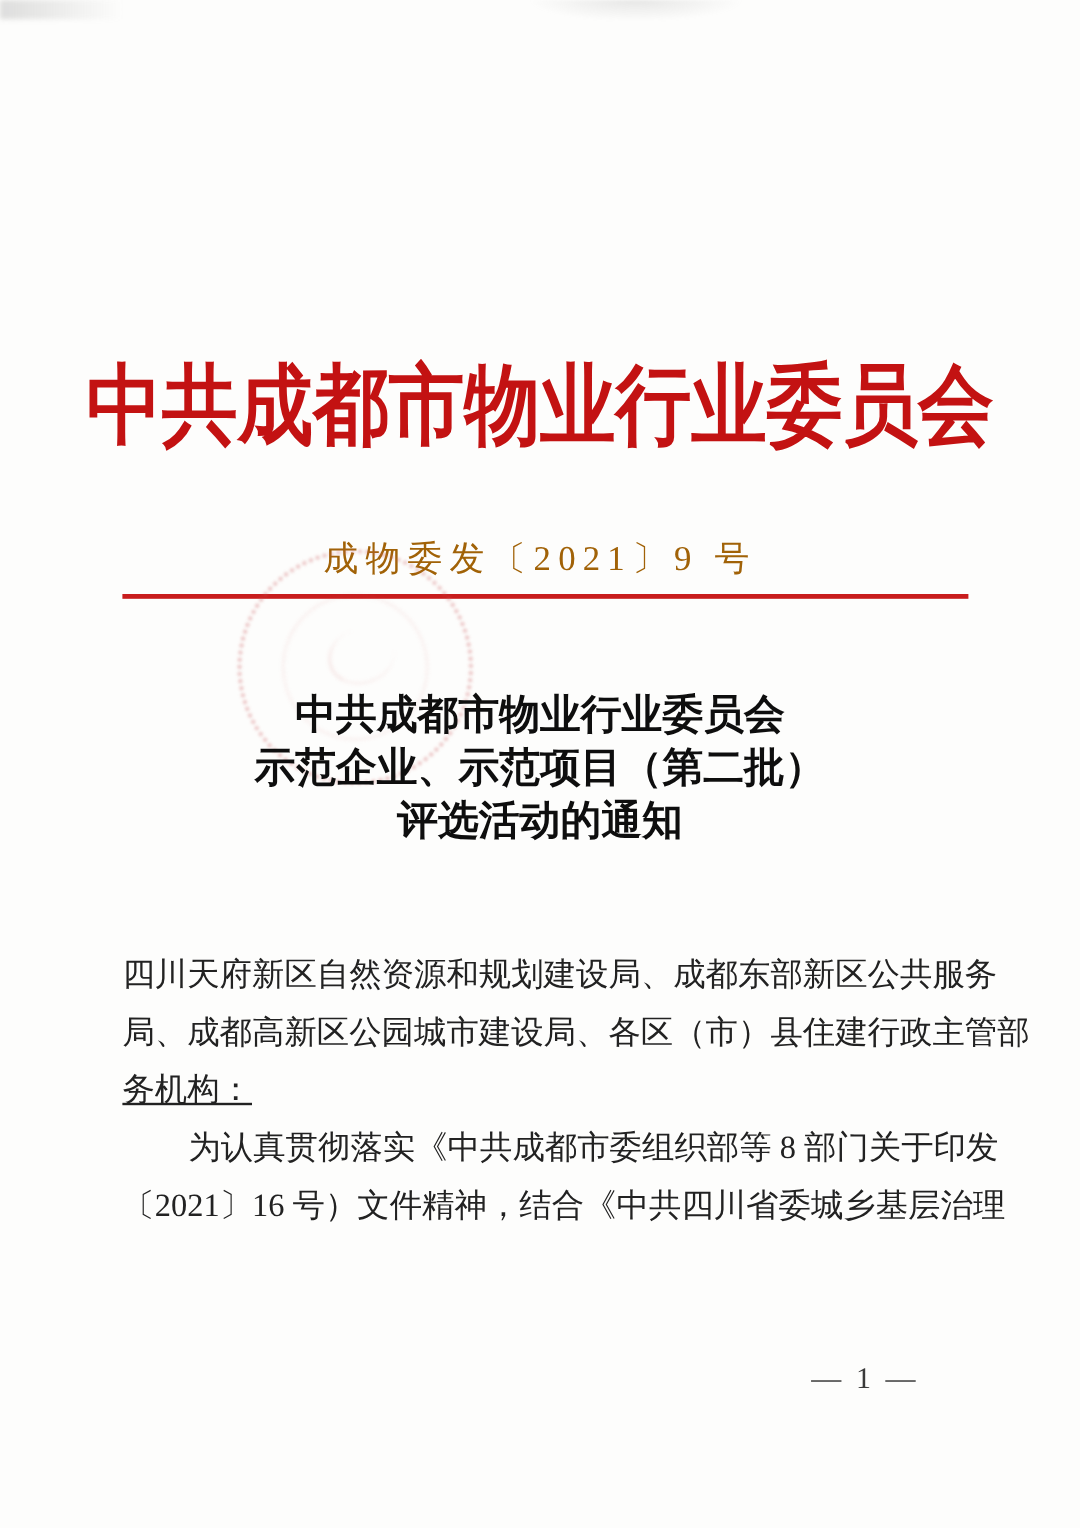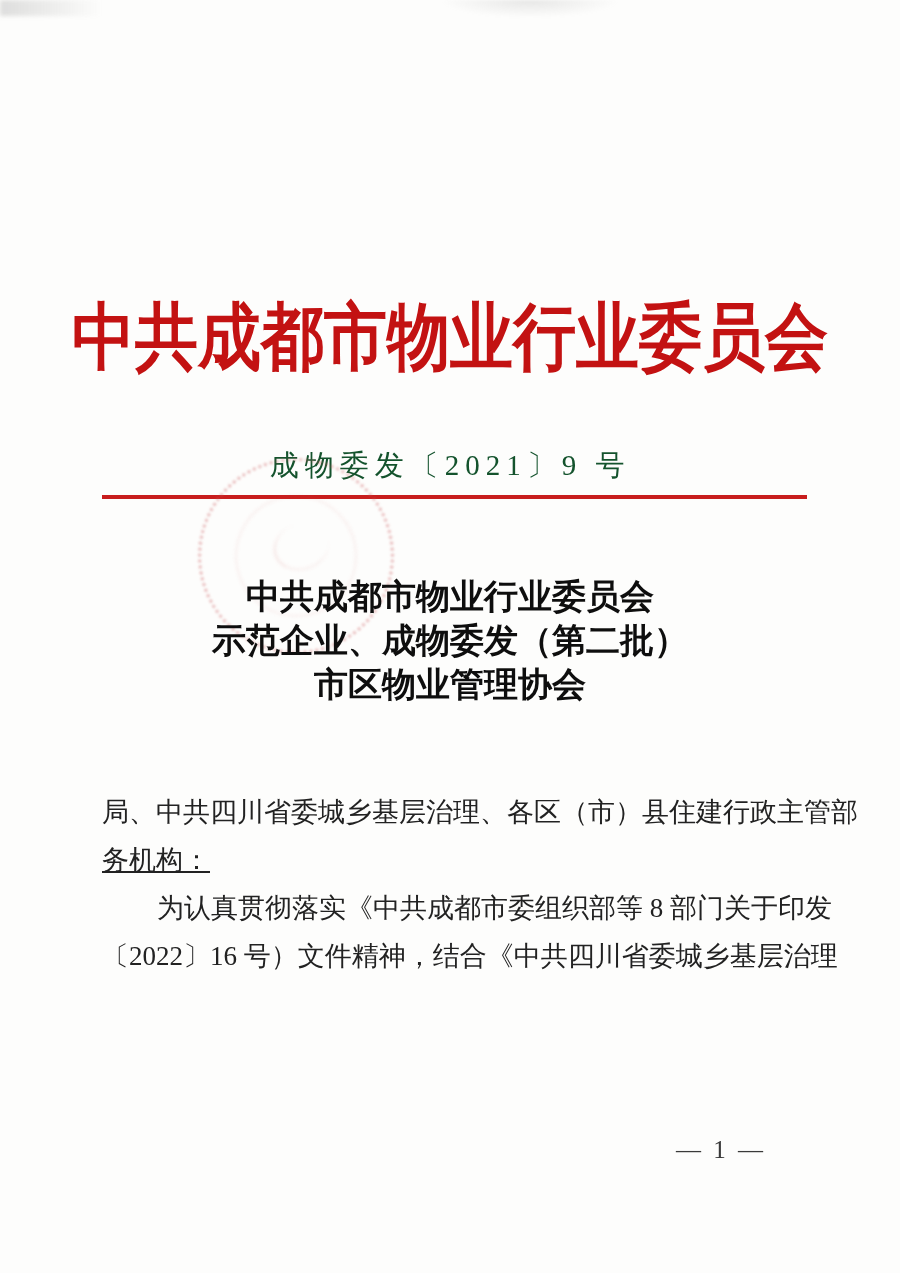--- a/index.html
+++ b/index.html
@@ -40,21 +40,21 @@
     white-space: nowrap;
   }
 
   
   .doc-number {
     position: absolute;
     left: 0; top: 446px; width: 100%;
     text-align: center;
     font-size: 29px;
     letter-spacing: 6px;
-    color: #14532d;
+    color: #a16207;
     white-space: nowrap;
   }
 
   
   .red-rule {
     position: absolute;
     left: 102px; top: 495px;
     width: 705px; height: 4px;
     background: #c81d1d;
   }
@@ -137,24 +137,25 @@
 <h1 class="org-name" style="color: rgb(195, 18, 18);">中共成都市物业行业委员会</h1>
 
 <div class="doc-number">成物委发〔2021〕9 号</div>
 
 <div class="red-rule" style="background: rgb(200, 29, 29);"></div>
 
 <div class="seal"></div>
 
 <div class="doc-title" id="title-block">
     <div class="title-line">中共成都市物业行业委员会</div>
-    <div class="title-line">示范企业、成物委发（第二批）</div>
-    <div class="title-line">市区物业管理协会</div>
+    <div class="title-line">示范企业、示范项目（第二批）</div>
+    <div class="title-line">评选活动的通知</div>
   </div>
 
 <div class="body-text" id="body-block">
-    <div class="body-line">局、中共四川省委城乡基层治理、各区（市）县住建行政主管部</div>
+    <div class="body-line">四川天府新区自然资源和规划建设局、成都东部新区公共服务</div>
+    <div class="body-line">局、成都高新区公园城市建设局、各区（市）县住建行政主管部</div>
     <div class="body-line short">务机构：</div>
     <div class="body-line indent">为认真贯彻落实《中共成都市委组织部等 8 部门关于印发</div>
-    <div class="body-line">〔2022〕16 号）文件精神，结合《中共四川省委城乡基层治理</div>
+    <div class="body-line">〔2021〕16 号）文件精神，结合《中共四川省委城乡基层治理</div>
   </div>
 
 <div class="page-number">— 1 —</div>
 
 </body></html>

